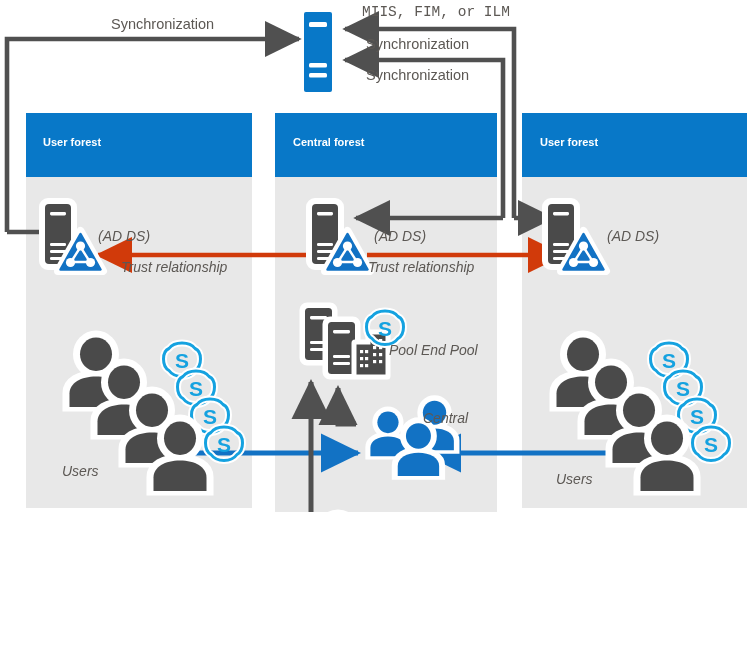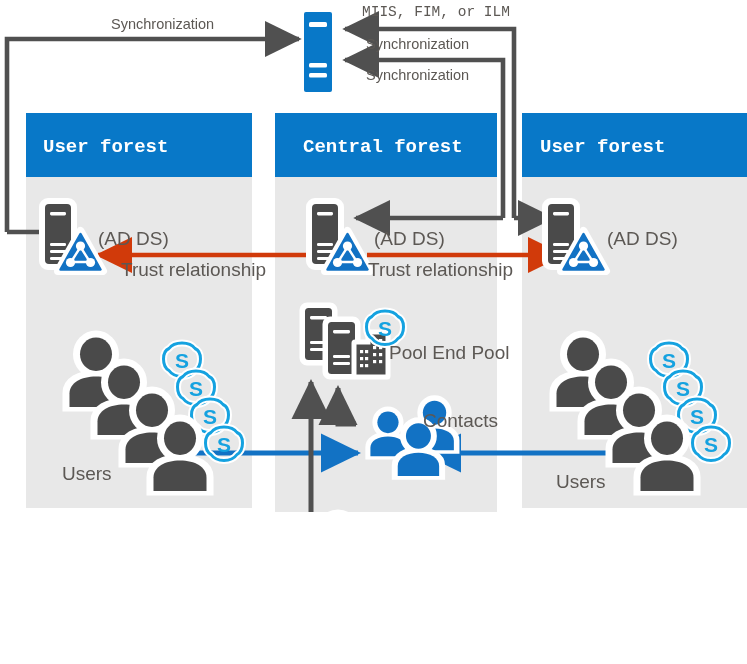--- a/index.html
+++ b/index.html
@@ -1,24 +1,24 @@
 <!DOCTYPE html>
 <html><head>
 <meta charset="utf-8">
 <style>
   html,body{margin:0;padding:0;background:#ffffff;}
   body{width:747px;height:664px;font-family:"Liberation Sans",sans-serif;}
   #stage{position:relative;width:747px;height:512px;overflow:hidden;background:#fff;}
   #svgroot{position:absolute;left:0;top:0;width:747px;height:664px;}
   .lbl{position:absolute;color:#5c5854;font-family:"Liberation Sans",sans-serif;white-space:nowrap;}
   .sync-lbl{font-size:14.5px;}
-  .hdr{position:absolute;color:#ffffff;font-size:19px;font-weight:bold;font-family:Liberation Mono, monospace;white-space:nowrap;}
+  .hdr{position:absolute;color:#ffffff;font-size:11px;font-weight:bold;font-family:Liberation Sans, sans-serif;white-space:nowrap;}
   .panel{position:absolute;background:#e8e8e8;}
   .panel-head{position:absolute;background:#0878c8;}
-  .small-lbl{font-size:19px;}
+  .small-lbl{font-size:14px;font-style:italic;}
 </style>
 </head>
 <body>
 
 <div id="stage">
 
   <div class="panel" style="left:26px;top:177px;width:226px;height:331px;"></div>
   <div class="panel-head" style="left:26px;top:113px;width:226px;height:64px;"></div>
 
   <div class="panel" style="left:275px;top:177px;width:222px;height:483px;"></div>
@@ -234,30 +234,30 @@
       <use href="#usersGroupIcon"></use>
     </g>
   </svg>
 
   <div class="lbl sync-lbl" style="left:111px;top:16px;">Synchronization</div>
   <div class="lbl sync-lbl" style="left:362px;top:4px;font-family:Liberation Mono, monospace;">MIIS, FIM, or ILM</div>
   <div class="lbl sync-lbl" style="left:366px;top:36px;">Synchronization</div>
   <div class="lbl sync-lbl" style="left:366px;top:67px;">Synchronization</div>
 
   <div class="hdr" style="left:43px;top:136px;">User forest</div>
-  <div class="hdr" style="left:303px;top:136px;">Central forest</div>
+  <div class="hdr" style="left:293px;top:136px;">Central forest</div>
   <div class="hdr" style="left:540px;top:136px;">User forest</div>
 
   <div class="lbl small-lbl" style="left:98px;top:228px;">(AD DS)</div>
   <div class="lbl small-lbl" style="left:374px;top:228px;">(AD DS)</div>
   <div class="lbl small-lbl" style="left:607px;top:228px;">(AD DS)</div>
 
   <div class="lbl small-lbl" style="left:121px;top:259px;">Trust relationship</div>
   <div class="lbl small-lbl" style="left:368px;top:259px;">Trust relationship</div>
 
   <div class="lbl small-lbl" style="left:389px;top:342px;">Pool End Pool</div>
-  <div class="lbl small-lbl" style="left:423px;top:410px;">Contacts</div>
+  <div class="lbl small-lbl" style="left:423px;top:410px;">Central</div>
 
   <div class="lbl small-lbl" style="left:62px;top:463px;">Users</div>
   <div class="lbl small-lbl" style="left:556px;top:471px;">Users</div>
   <div class="lbl small-lbl" style="left:327px;top:634px;">Users</div>
 
 </div>
 
 </body></html>

